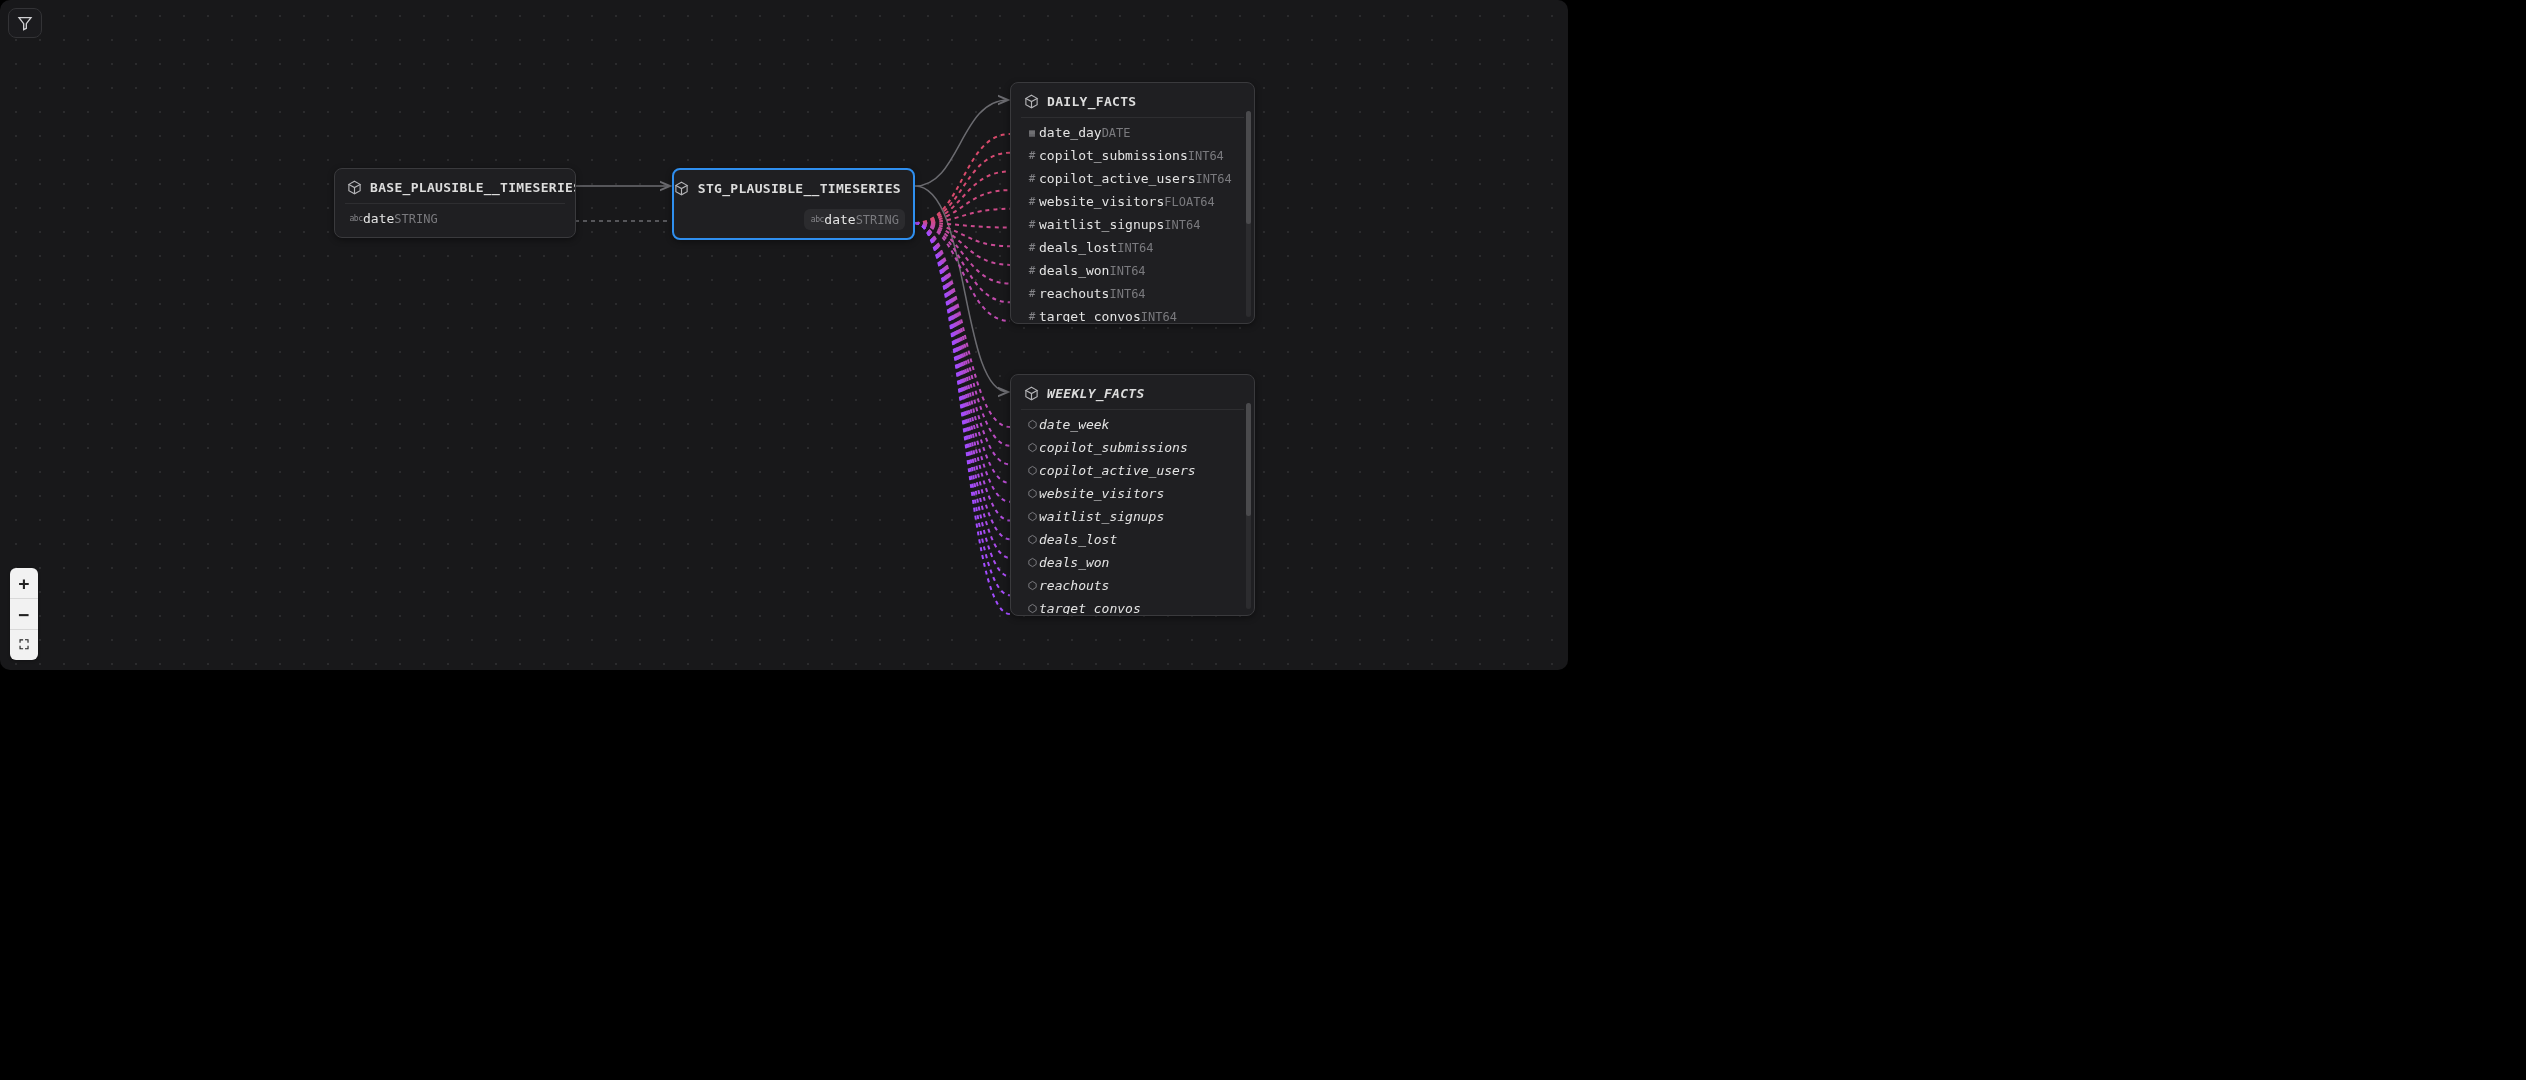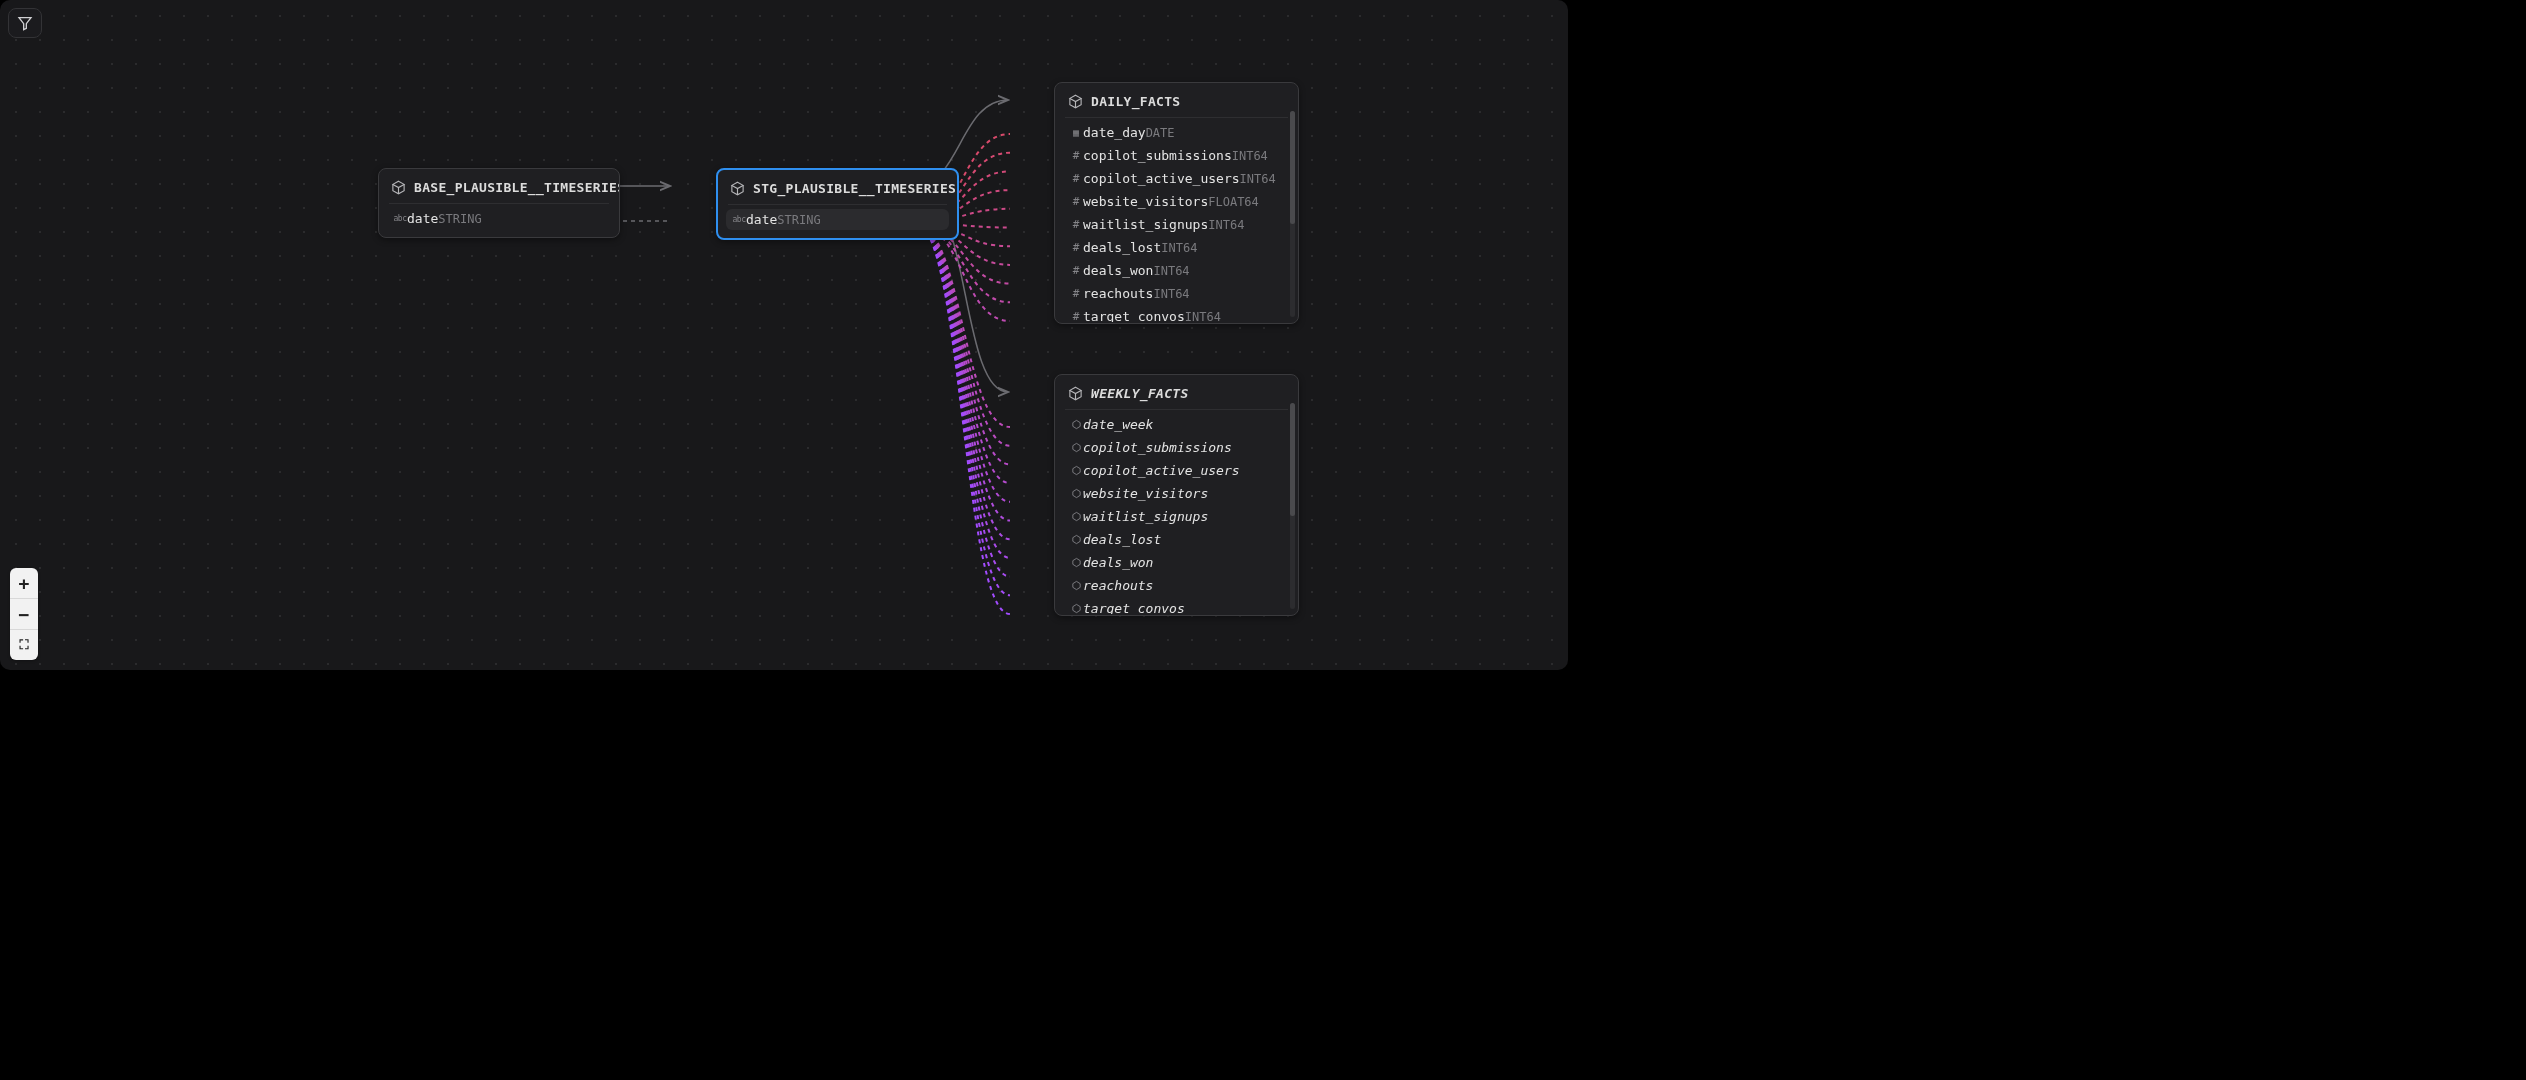--- a/index.html
+++ b/index.html
@@ -35,21 +35,20 @@
 
   .node {
     position: absolute;
     background: #1f1f22;
     border: 1px solid #3a3a3d;
     border-radius: 8px;
     box-shadow: 0 2px 6px rgba(0,0,0,0.4);
     display: flex;
     flex-direction: column;
     overflow: hidden;
-    margin-left: 44px;
   }
   .node.selected { border: 2px solid #2f8fef; }
   .node-header {
     display: flex;
     align-items: center;
     gap: 8px;
     padding: 10px 12px 8px 12px;
     font-size: 13px;
     letter-spacing: 0.3px;
     font-weight: 600;
@@ -217,21 +216,21 @@
     <div class="node-sep"></div>
     <div class="node-body">
       <div class="col-row">
         <span class="type-icon abc"></span>
         <span class="col-name">date</span>
         <span class="col-type">STRING</span>
       </div>
     </div>
   </div>
 
-  <div class="node selected" style="left:672px; top:168px; width:243px; height:72px;">
+  <div class="node selected" style="left:672px; top:168px; width:243px; height:72px;align-items:flex-end;">
     <div class="node-header">
       <span class="cube-icon">
           <svg viewBox="0 0 24 24" fill="none" stroke="currentColor" stroke-width="1.8">
             <path d="M12 2 L21 7 L12 12 L3 7 Z"></path>
             <path d="M3 7 V17 L12 22 L21 17 V7"></path>
             <path d="M12 12 V22"></path>
           </svg>
         </span>
       <span>STG_PLAUSIBLE__TIMESERIES</span>
     </div>

